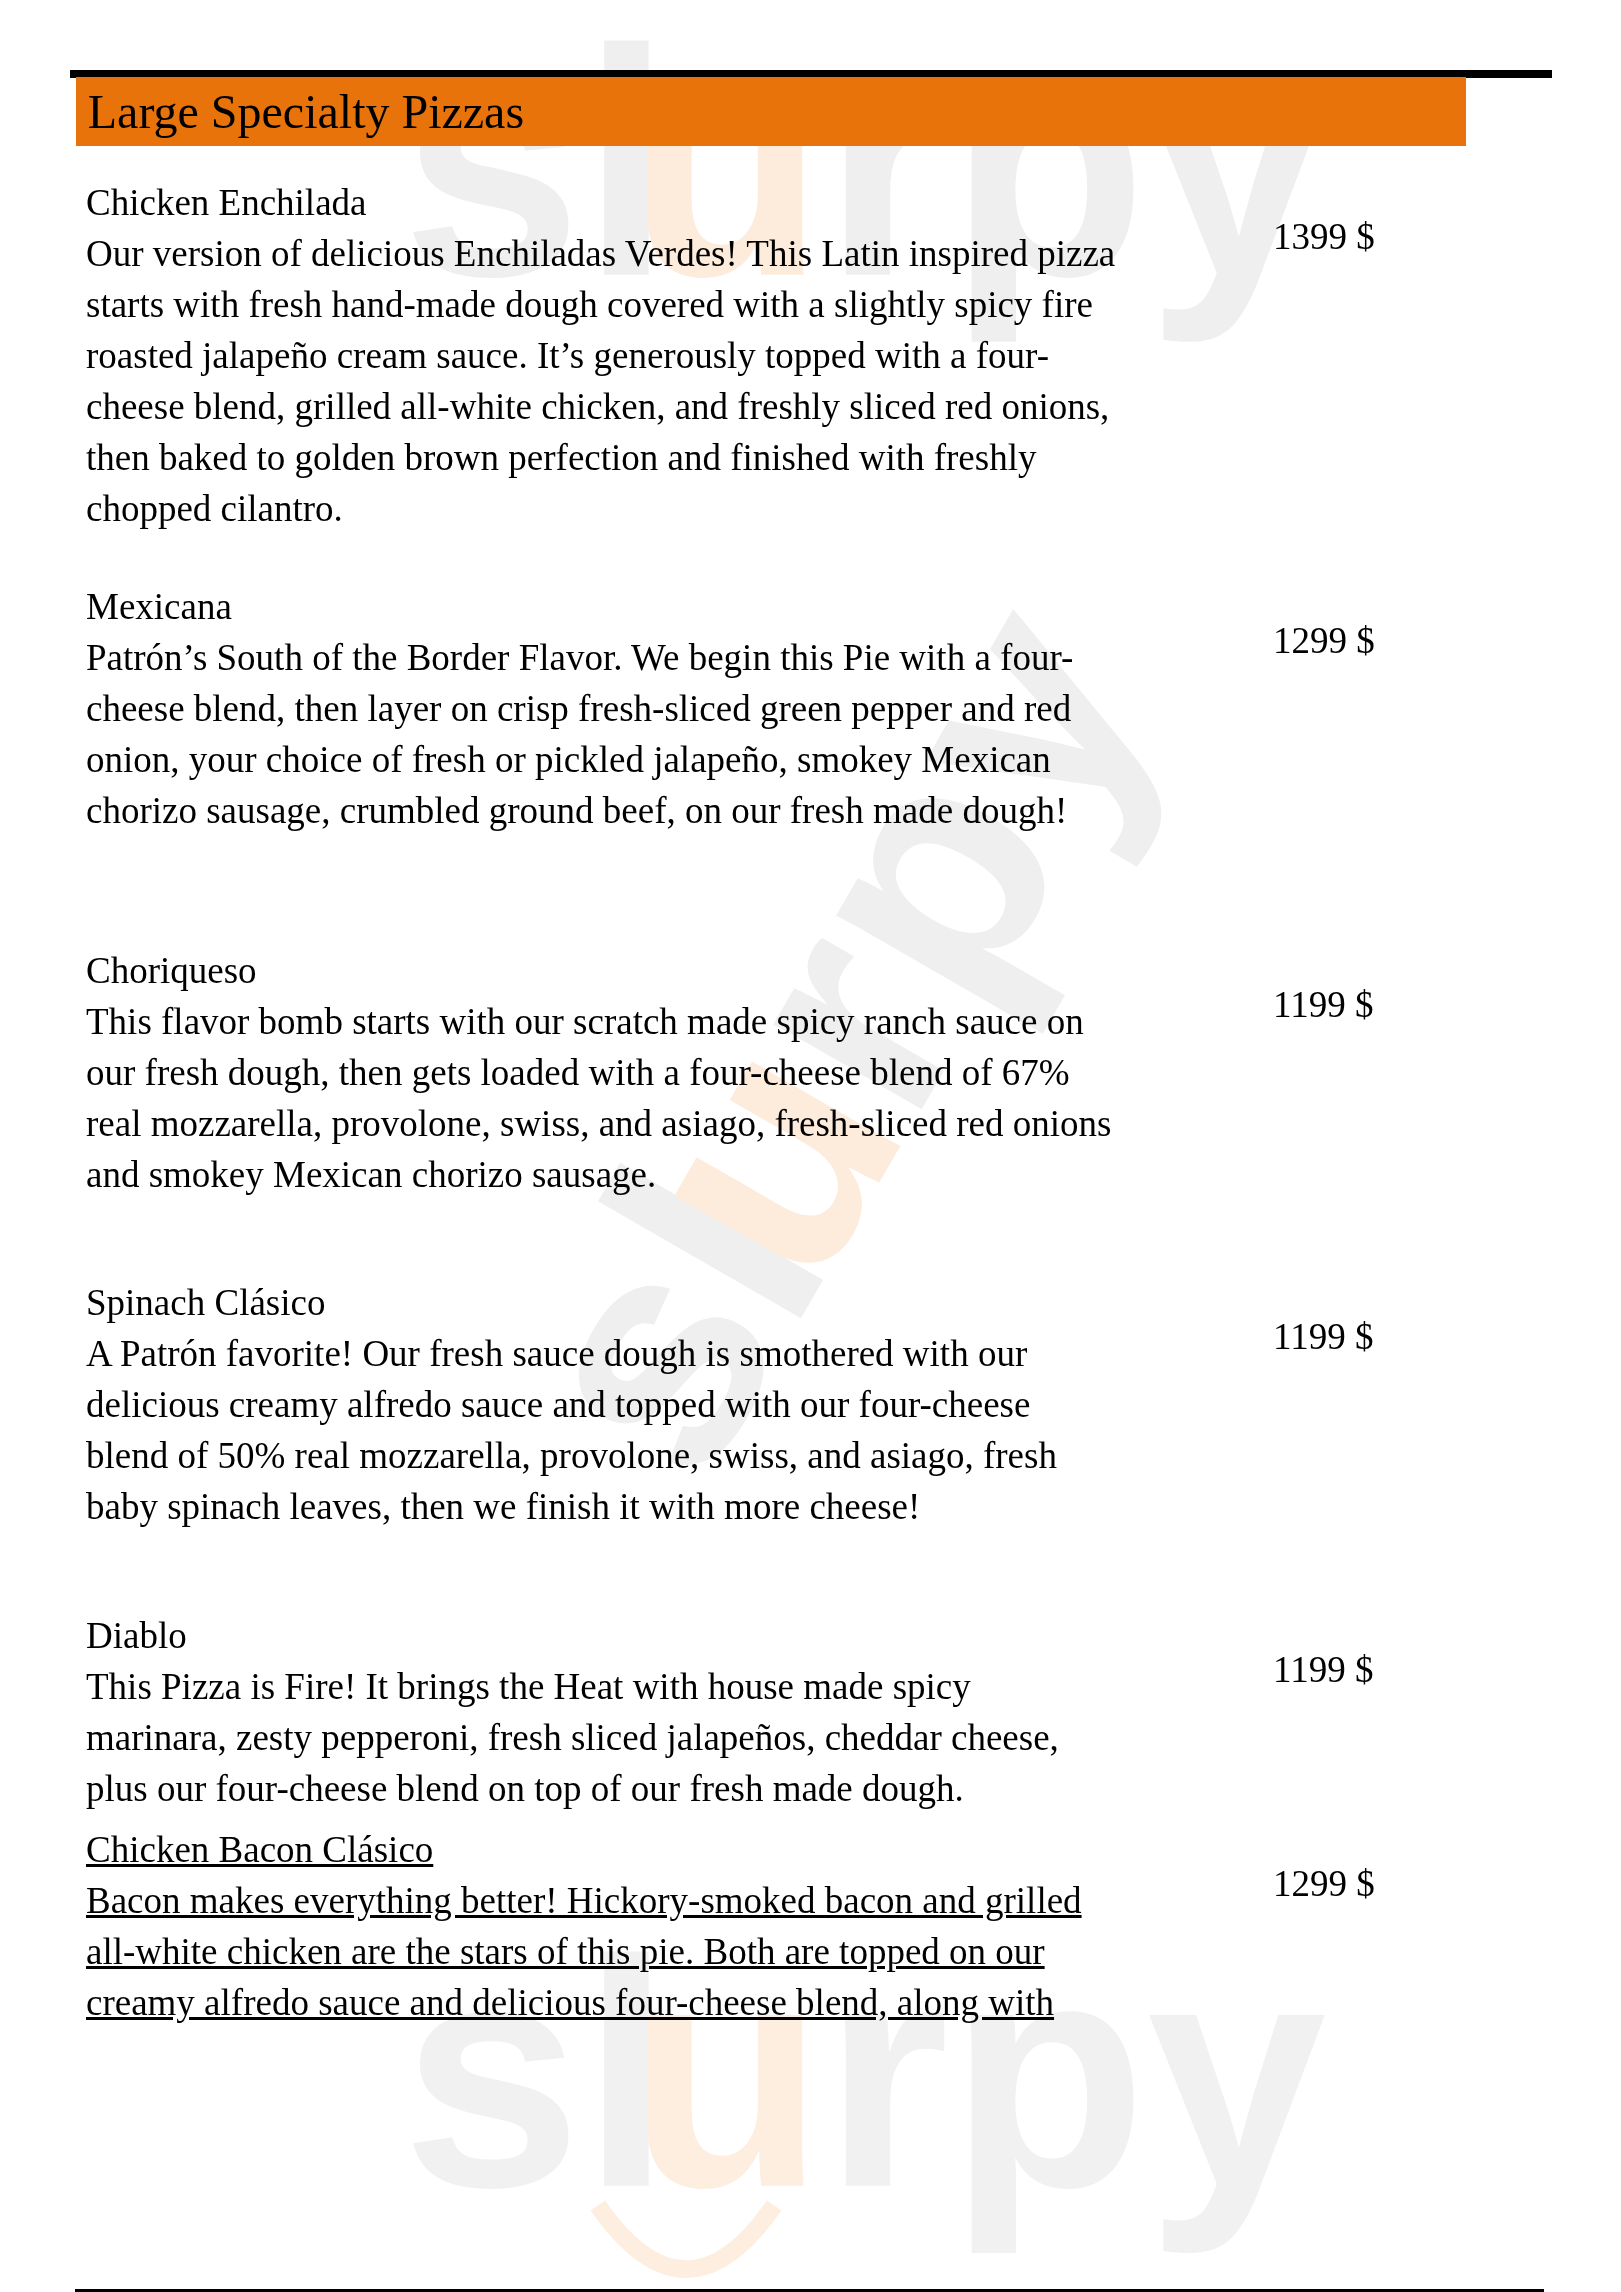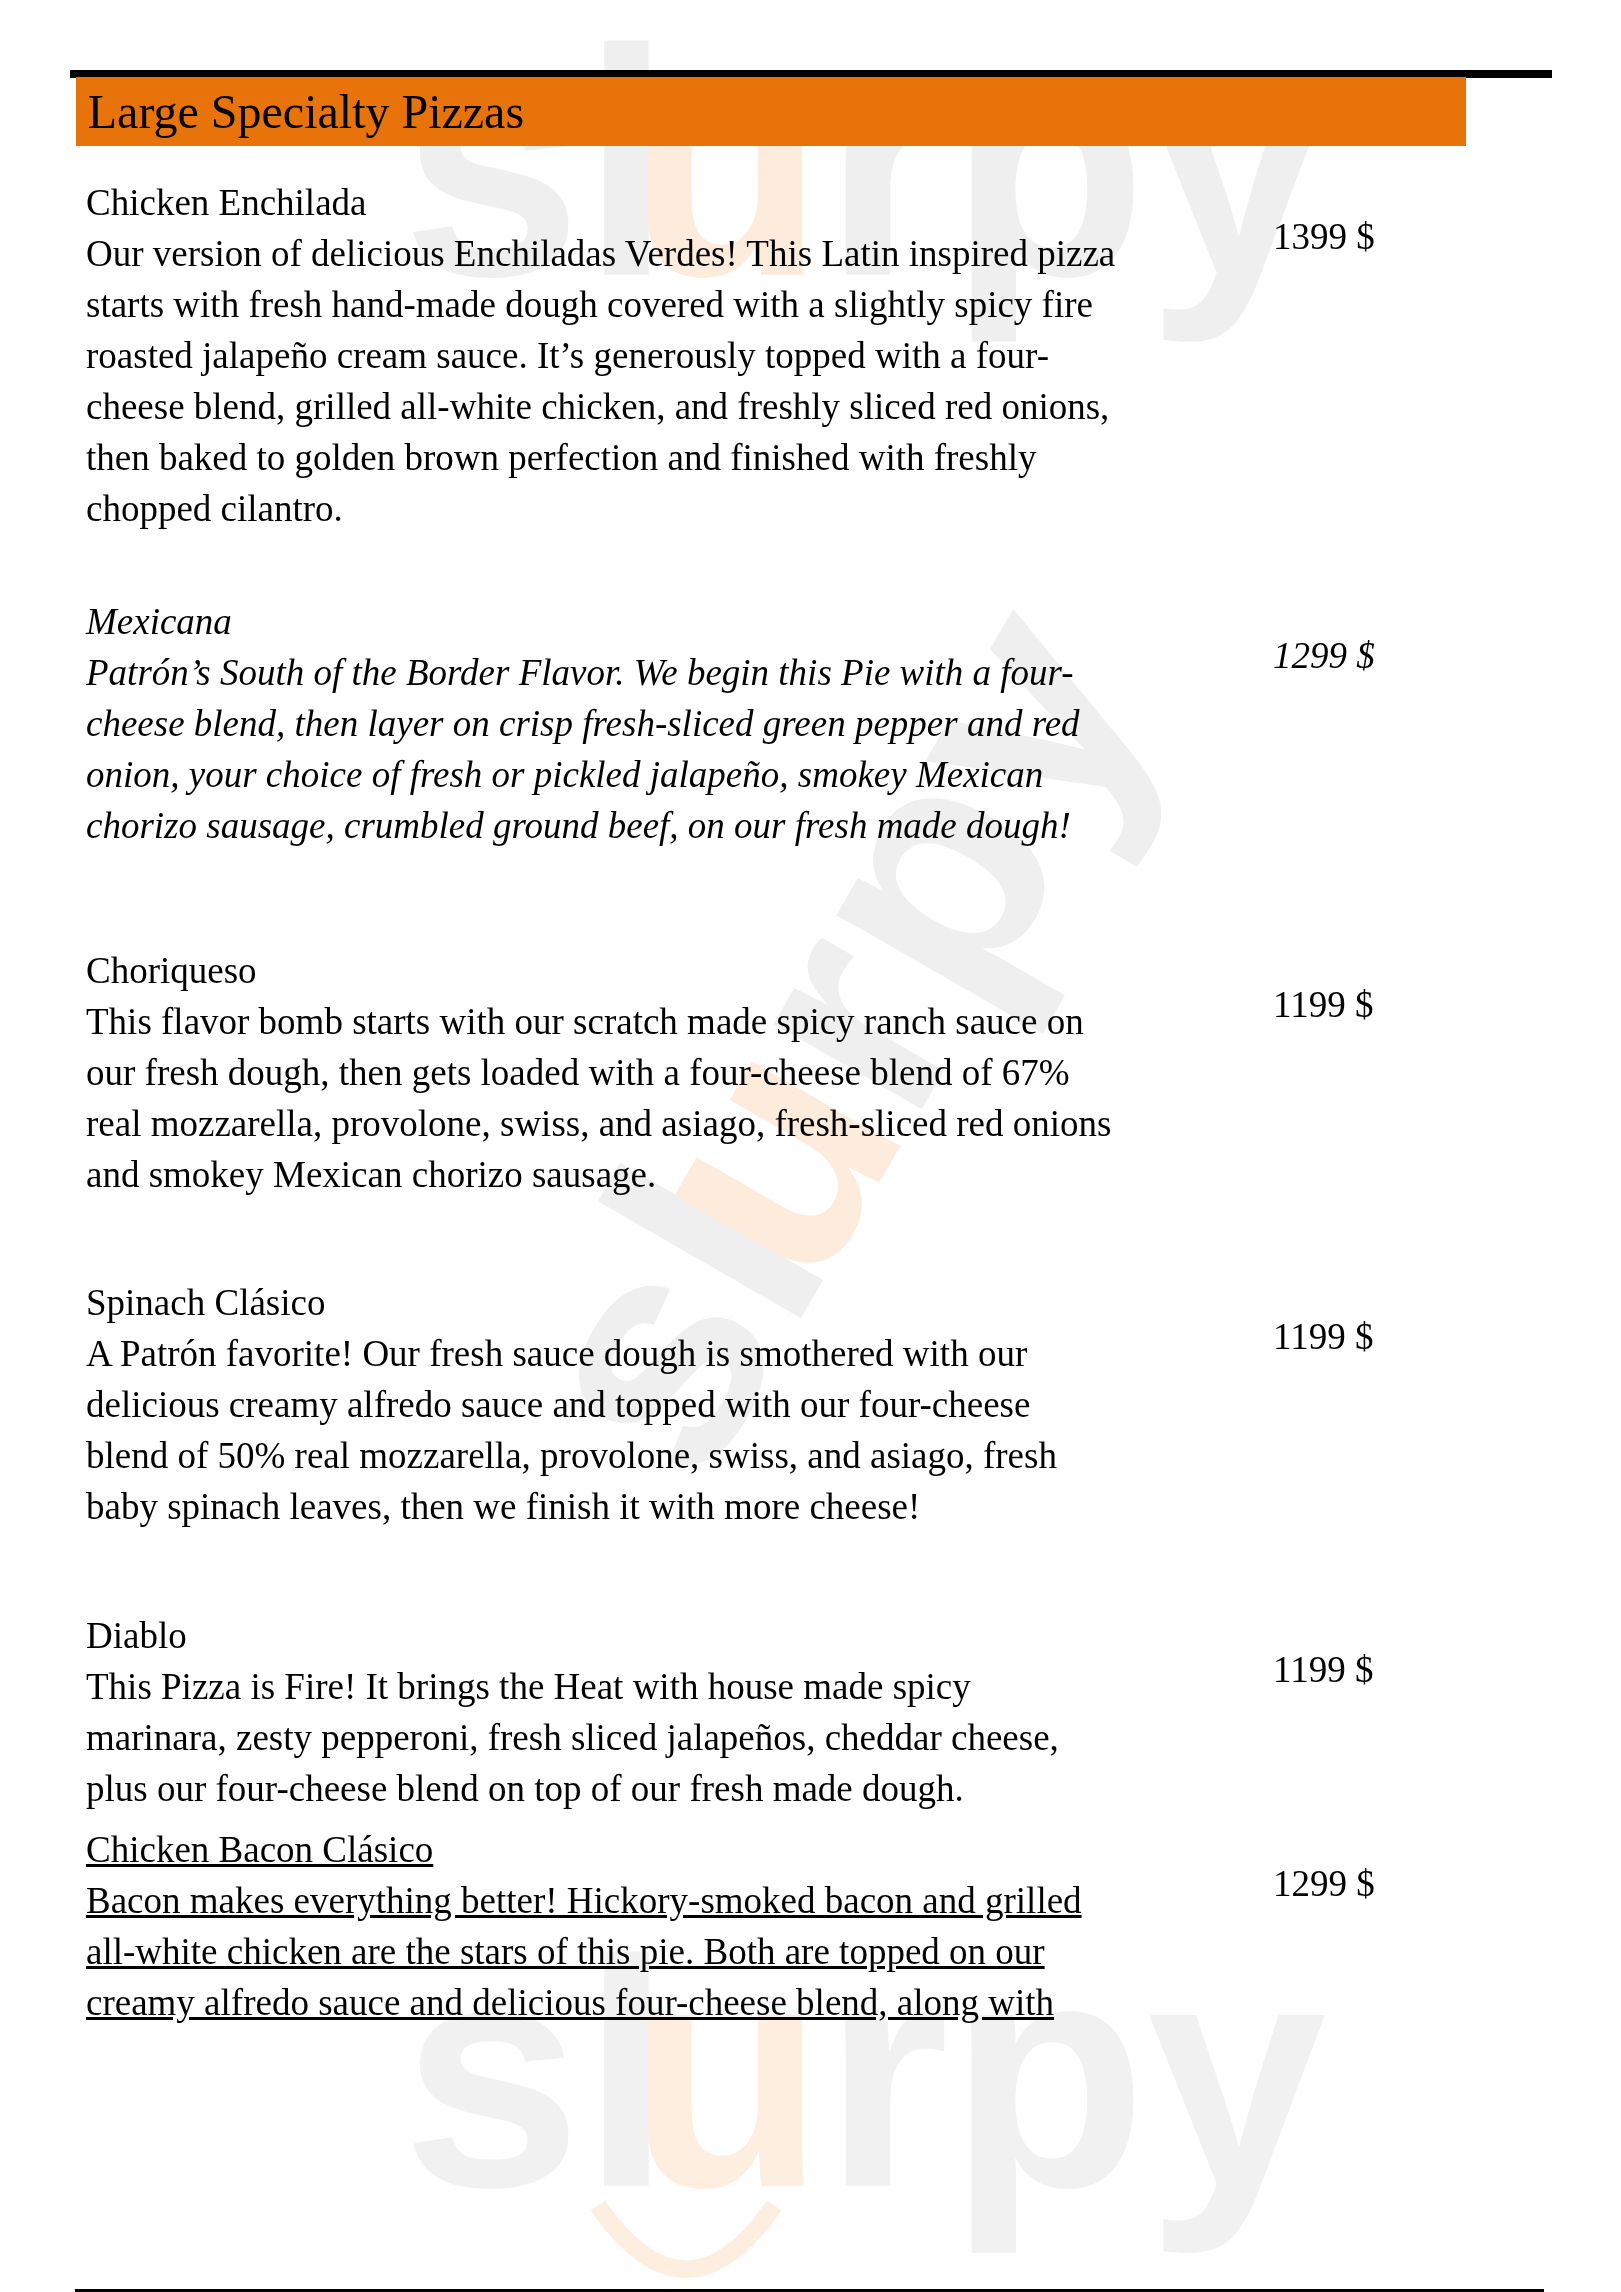--- a/index.html
+++ b/index.html
@@ -121,21 +121,21 @@
     <div class="item-name">Chicken Enchilada</div>
     <div class="item-price">1399 $</div>
     <div class="item-desc-line">Our version of delicious Enchiladas Verdes! This Latin inspired pizza</div>
     <div class="item-desc-line">starts with fresh hand-made dough covered with a slightly spicy fire</div>
     <div class="item-desc-line">roasted jalapeño cream sauce. It’s generously topped with a four-</div>
     <div class="item-desc-line">cheese blend, grilled all-white chicken, and freshly sliced red onions,</div>
     <div class="item-desc-line">then baked to golden brown perfection and finished with freshly</div>
     <div class="item-desc-line">chopped cilantro.</div>
   </div>
 
-  <div class="item" style="top:596px;font-style:italic;">
+  <div class="item" style="top:581px;">
     <div class="item-name">Mexicana</div>
     <div class="item-price">1299 $</div>
     <div class="item-desc-line">Patrón’s South of the Border Flavor. We begin this Pie with a four-</div>
     <div class="item-desc-line">cheese blend, then layer on crisp fresh-sliced green pepper and red</div>
     <div class="item-desc-line">onion, your choice of fresh or pickled jalapeño, smokey Mexican</div>
     <div class="item-desc-line">chorizo sausage, crumbled ground beef, on our fresh made dough!</div>
   </div>
 
   <div class="item" style="top:945px;">
     <div class="item-name">Choriqueso</div>

